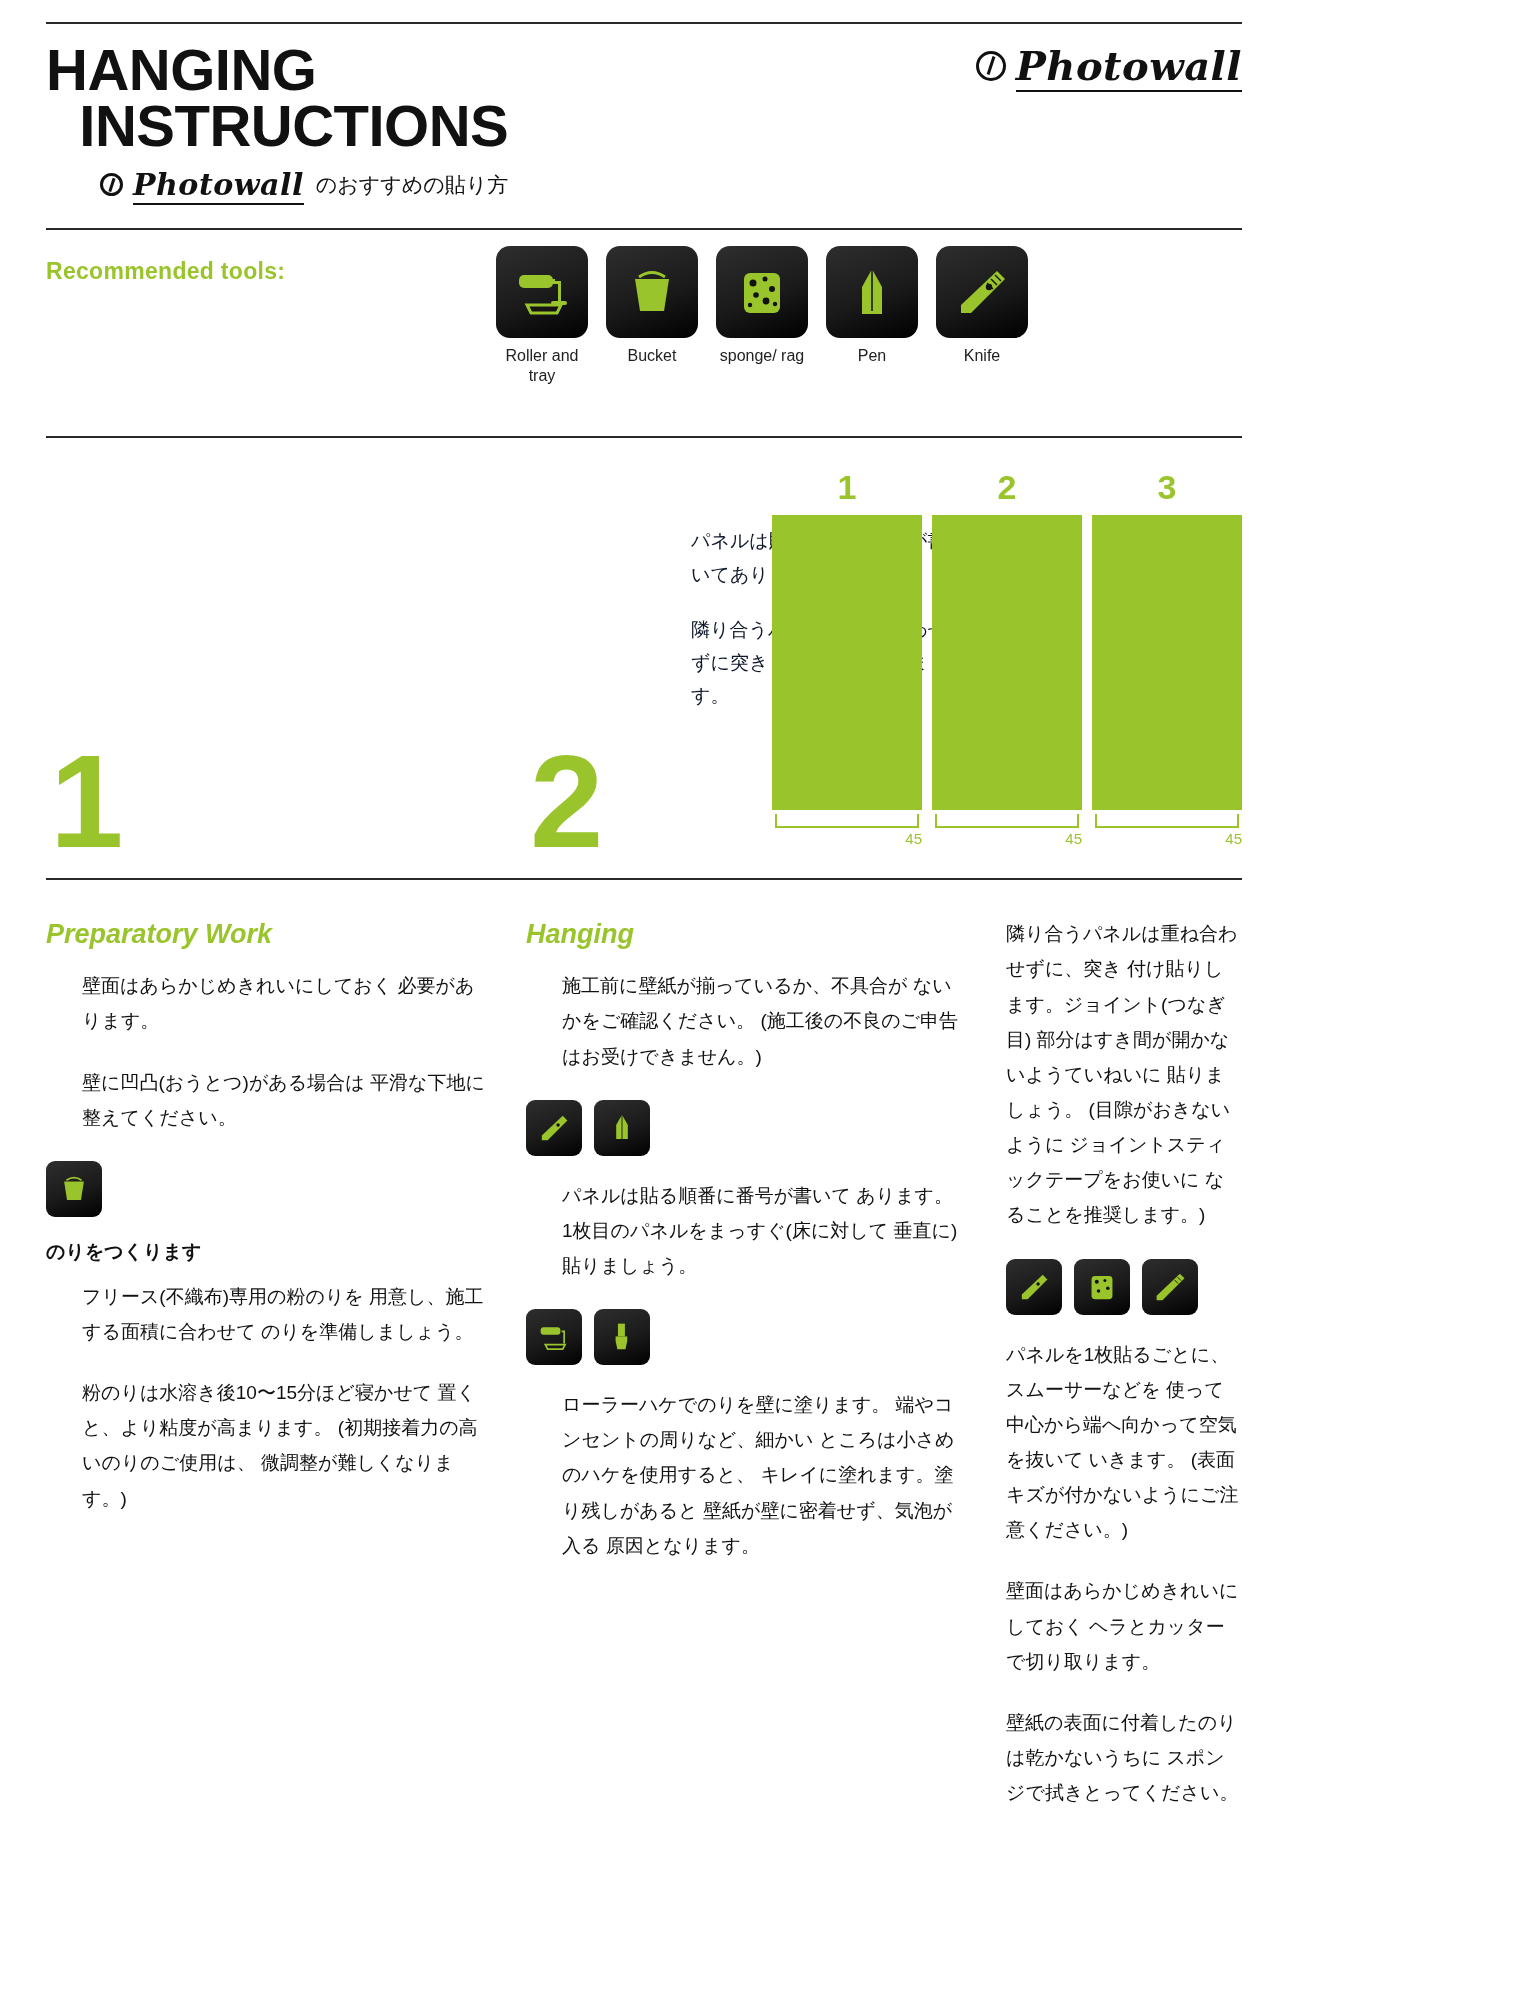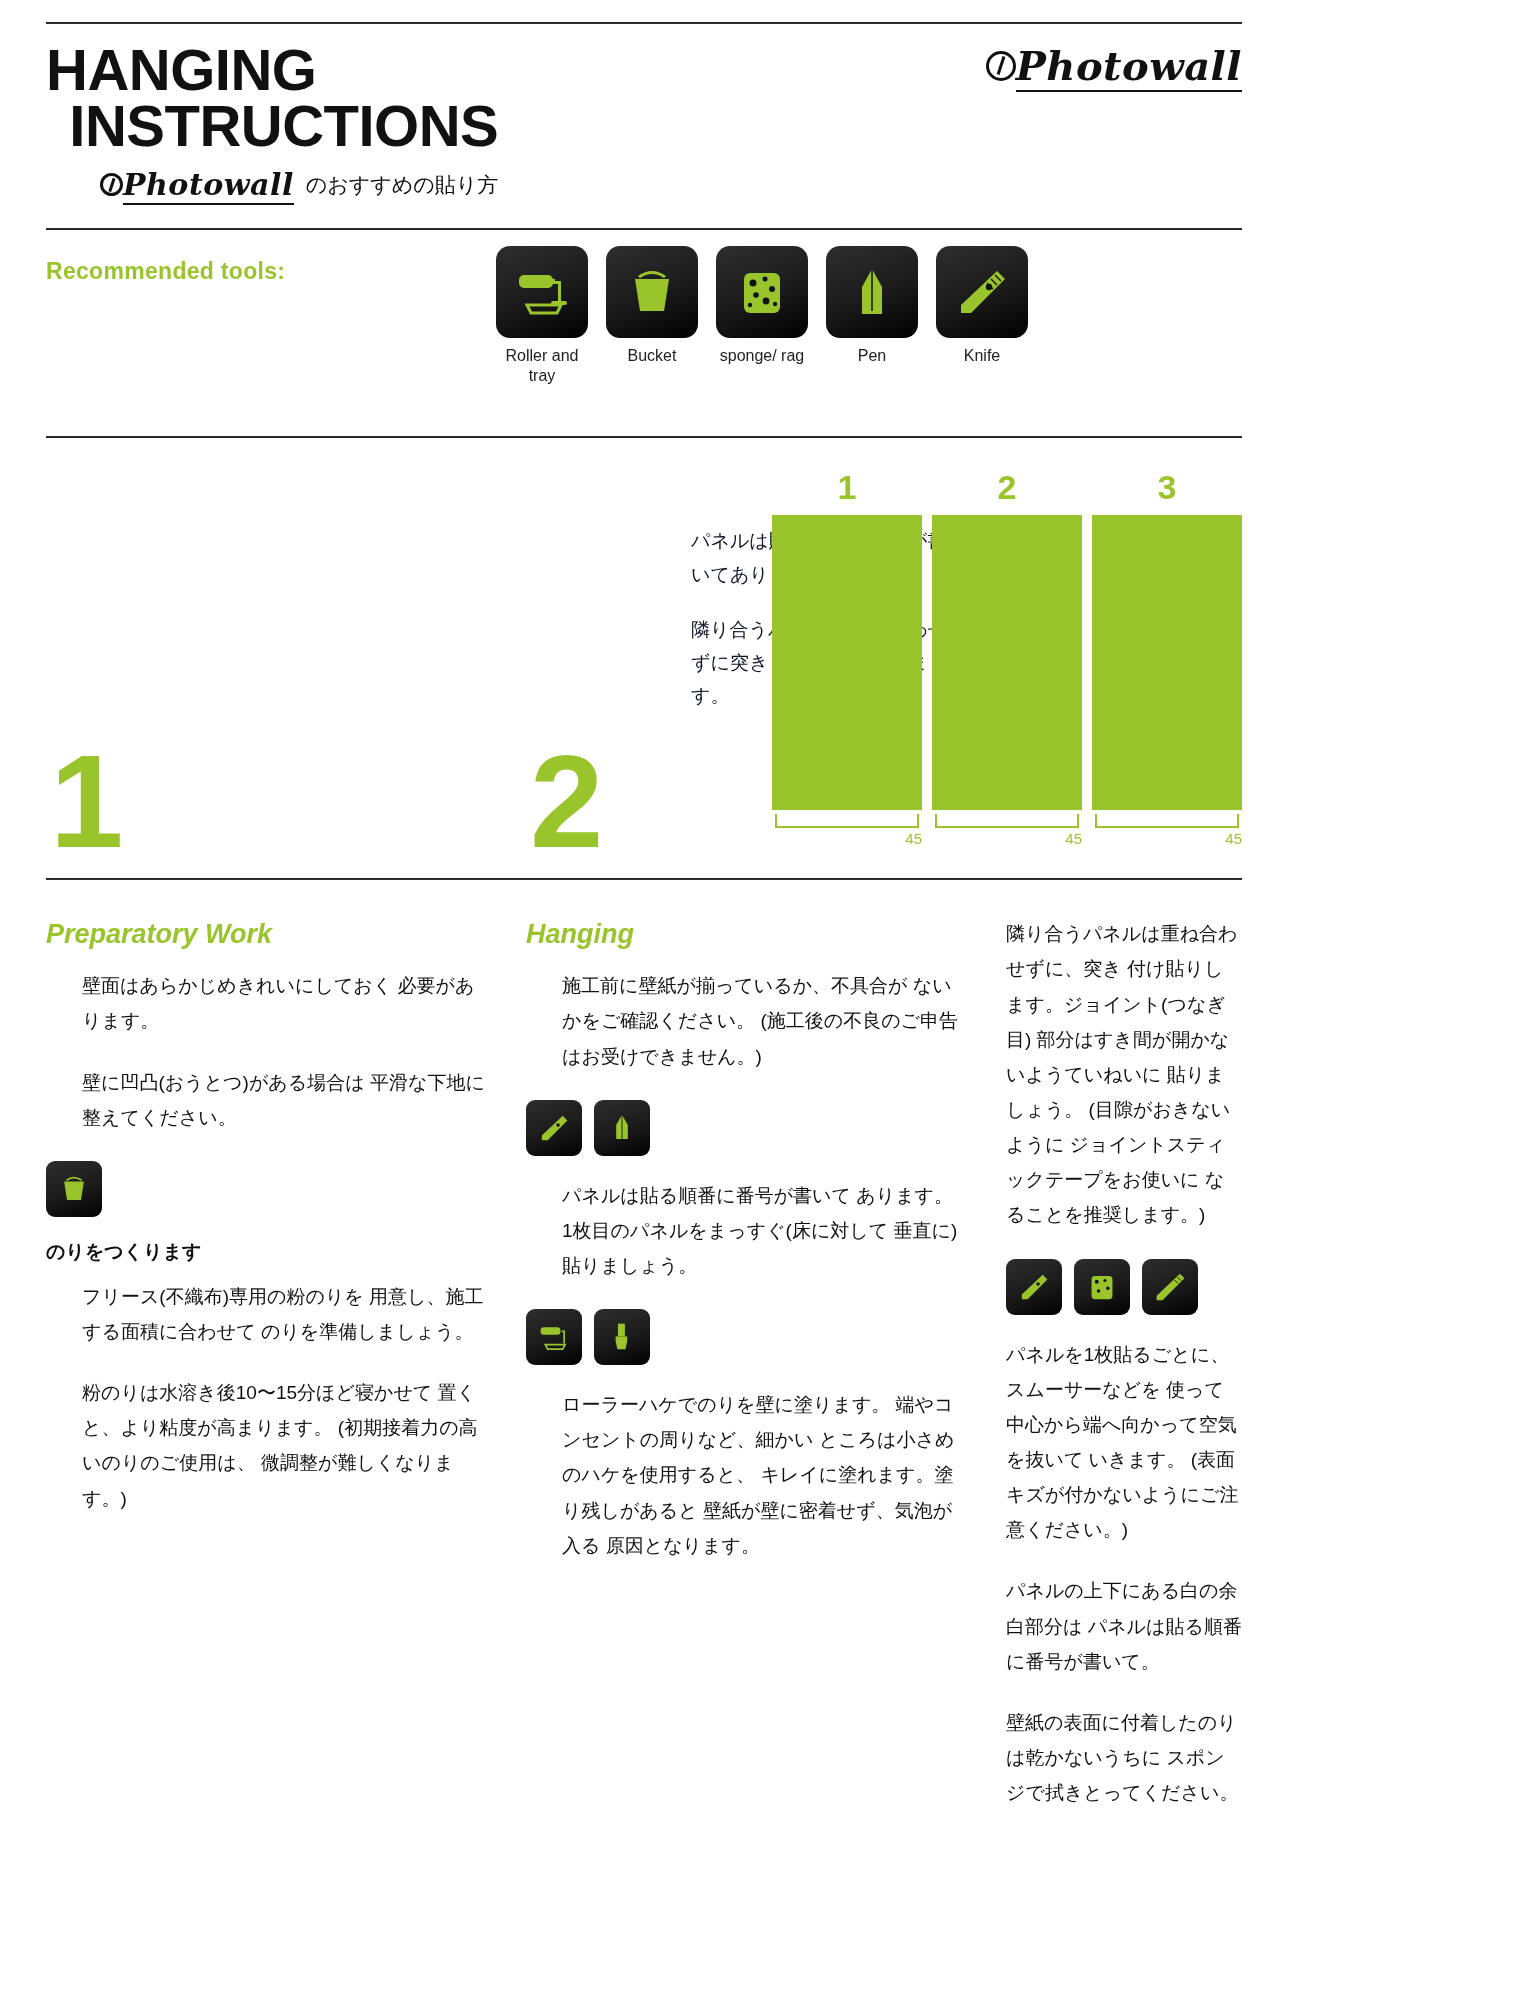--- a/index.html
+++ b/index.html
@@ -46,21 +46,21 @@
     padding-left: 54px;
   }
   .subtitle .jp {
     font-size: 21px;
     color: #111;
   }
   
   .brand {
     display: inline-flex;
     align-items: center;
-    gap: 0;
+    gap: 10px;
     font-family: "DejaVu Serif", serif;
     font-style: italic;
     font-weight: 700;
     color: #111;
     white-space: nowrap;
     text-align: center;
   }
   .brand .mark {
     display: inline-block;
     border: 3px solid #111;
@@ -463,18 +463,18 @@
           </svg>
         </div>
         <div class="icon-tile small">
           <svg width="36" height="36" viewBox="0 0 62 62">
             <path d="M48 8 L56 16 L18 54 L8 54 L8 46z" fill="#9ac42b"></path>
             <path d="M44 14 L50 20 M39 19 L45 25" stroke="#111" stroke-width="1.6"></path>
           </svg>
         </div>
       </div>
       <p class="jp-body">パネルを1枚貼るごとに、スムーサーなどを 使って中心から端へ向かって空気を抜いて いきます。 (表面キズが付かないようにご注意ください。)</p>
-      <p class="jp-body">パネルの上下にある白の余白部分は パネルは貼る順番に番号が書いて。</p>
+      <p class="jp-body">壁面はあらかじめきれいにしておく ヘラとカッターで切り取ります。</p>
       <p class="jp-body">壁紙の表面に付着したのりは乾かないうちに スポンジで拭きとってください。</p>
     </div>
 
   </div>
 </div>
 
 </body></html>

